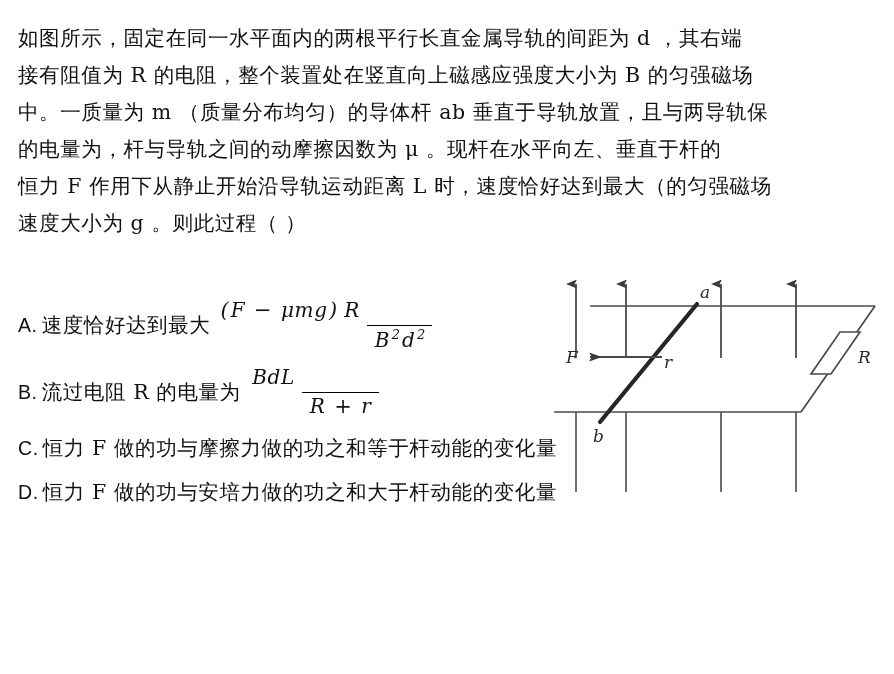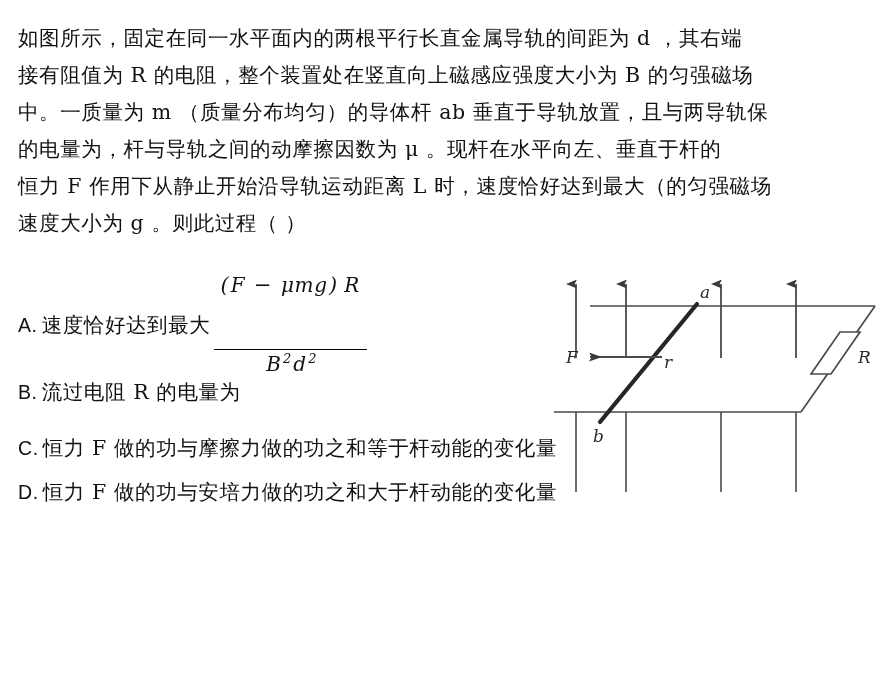--- a/index.html
+++ b/index.html
@@ -69,28 +69,27 @@
   .opt-tag {
     font-family: "Liberation Sans", "DejaVu Sans", sans-serif;
     font-size: 19.5px;
     margin-right: 4px;
   }
   .opt-text { }
 
   
   .frac {
     display: inline-flex;
-    flex-direction: column;
+    flex-direction: row;
     align-items: flex-start;
     vertical-align: middle;
     margin: 0 4px;
     font-family: "DejaVu Serif", "Liberation Serif", serif;
     font-style: italic;
     line-height: 1.08;
-    gap: 24px;
   }
   .frac .num {
     font-size: 21px;
     padding: 0 6px 2px 6px;
   }
   .frac .den {
     font-size: 21px;
     border-top: 1.6px solid #000;
     padding: 2px 6px 0 6px;
     width: 100%;
@@ -142,20 +141,24 @@
       <span class="opt-text">速度恰好达到最大</span>
       <span class="frac">
         <span class="num">(<span class="mi">F</span> − <span class="mi">μmg</span>) <span class="mi">R</span></span>
         <span class="den"><span class="mi">B</span><sup>2</sup><span class="mi">d</span><sup>2</sup></span>
       </span>
     </div>
 
     <div class="option opt-b">
       <span class="opt-tag">B.</span>
       <span class="opt-text">流过电阻 R 的电量为</span>
+      <span class="frac">
+        <span class="num"><span class="mi">BdL</span></span>
+        <span class="den"><span class="mi">R</span> <span class="upr">+</span> <span class="mi">r</span></span>
+      </span>
     </div>
 
     <div class="option opt-c">
       <span class="opt-tag">C.</span>
       <span class="opt-text">恒力 F 做的功与摩擦力做的功之和等于杆动能的变化量</span>
     </div>
 
     <div class="option opt-d">
       <span class="opt-tag">D.</span>
       <span class="opt-text">恒力 F 做的功与安培力做的功之和大于杆动能的变化量</span>

